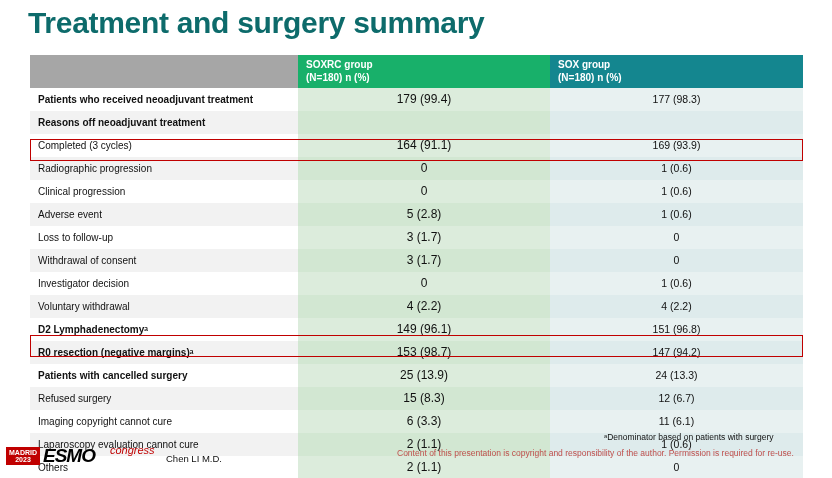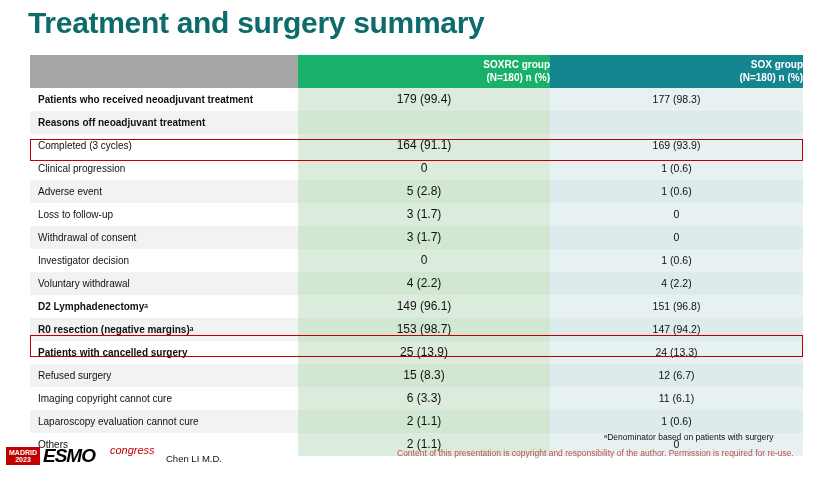--- a/index.html
+++ b/index.html
@@ -29,24 +29,24 @@
     border-collapse:collapse;
     table-layout:fixed;
     font-size:10.5px;
     color:#111;
   }
   table.main col.c1{width:268px;}
   table.main col.c2{width:252px;}
   table.main col.c3{width:253px;}
 
   table.main th{
-    padding:4px 0;
+    padding:4px 8px;
     font-size:10px;
     font-weight:bold;
-    text-align:right;
+    text-align:left;
     line-height:1.25;
     border:none;
   }
   th.lbl{background:#a6a6a6;color:#a6a6a6;}
   th.g1{background:#18b06a;color:#ffffff;}
   th.g2{background:#14868f;color:#ffffff;}
 
   table.main td{
     height:21px;
     border:none;
@@ -167,20 +167,25 @@
         <tr class="alt">
           <td class="name bold">Reasons off neoadjuvant treatment</td>
           <td class="v1 blank"></td>
           <td class="v2 blank"></td>
         </tr>
         <tr>
           <td class="name indent">Completed (3 cycles)</td>
           <td class="v1">164 (91.1)</td>
           <td class="v2">169 (93.9)</td>
         </tr>
+        <tr class="alt">
+          <td class="name indent">Radiographic progression</td>
+          <td class="v1">0</td>
+          <td class="v2">1 (0.6)</td>
+        </tr>
         <tr>
           <td class="name indent">Clinical progression</td>
           <td class="v1">0</td>
           <td class="v2">1 (0.6)</td>
         </tr>
         <tr class="alt">
           <td class="name indent">Adverse event</td>
           <td class="v1">5 (2.8)</td>
           <td class="v2">1 (0.6)</td>
         </tr>

